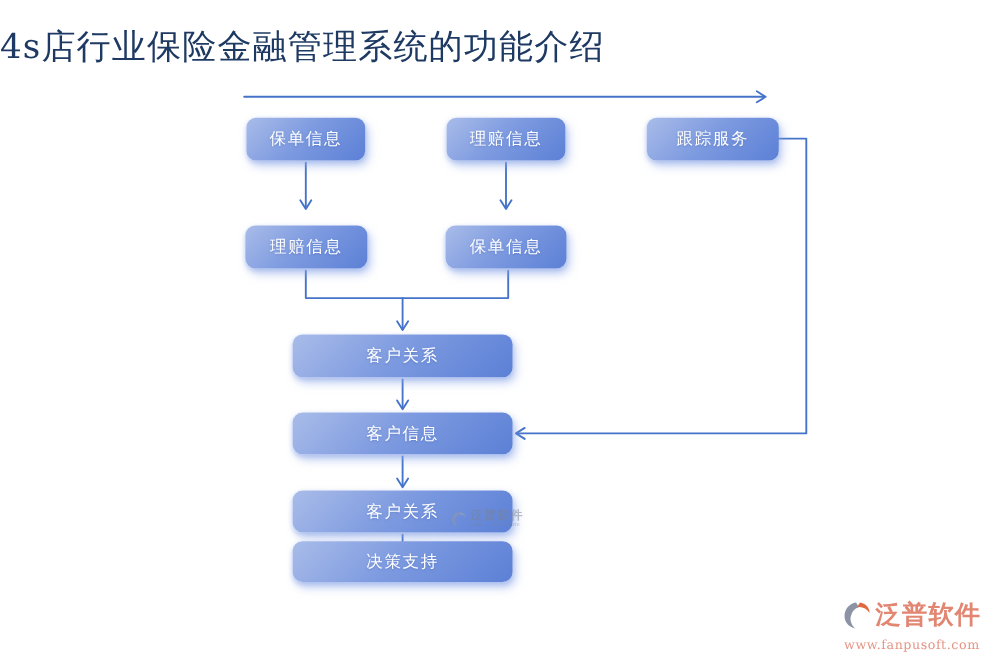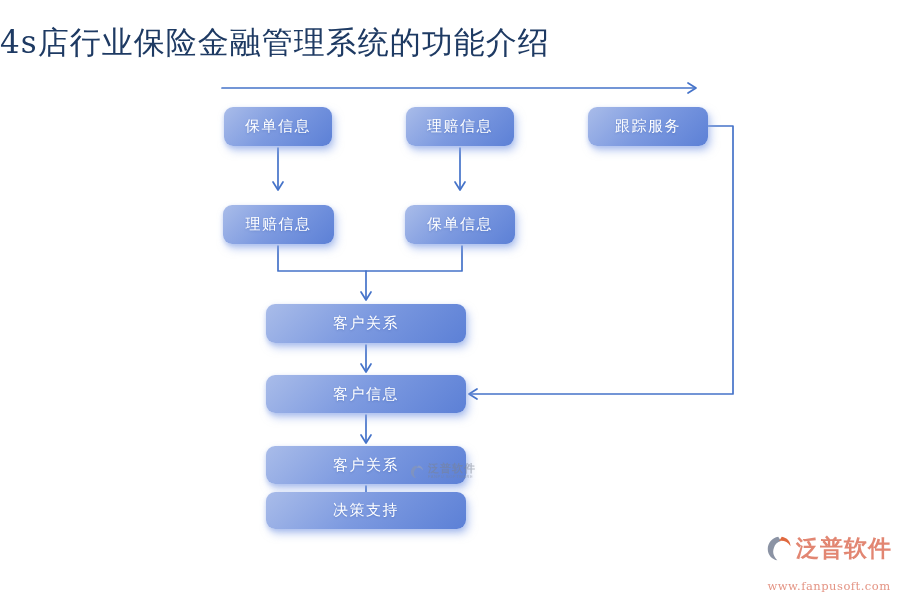--- a/index.html
+++ b/index.html
@@ -41,21 +41,21 @@
     position:absolute;right:8px;bottom:8px;display:flex;flex-direction:column;
     align-items:center;line-height:1;
   }
   .wm-corner .wm-row{display:flex;align-items:center;gap:2px;}
   .wm-corner .wm-brand{
     font-family:"DejaVu Serif","Liberation Serif",serif;font-weight:bold;
     font-size:23px;color:var(--brand-red,#e28672);letter-spacing:1px;
   }
   .wm-corner .wm-url{
     font-family:"DejaVu Serif","Liberation Serif",serif;
-    font-size:11.5px;color:var(--brand-url,#e49484);letter-spacing:.5px;margin-top:19px;
+    font-size:11.5px;color:var(--brand-url,#e49484);letter-spacing:.5px;margin-top:8px;
   }
 </style>
 </head>
 <body>
 
 <div class="canvas">
 
   <div class="title">4s店行业保险金融管理系统的功能介绍</div>
 
   <svg id="edges" width="900" height="600" viewBox="0 0 900 600">

